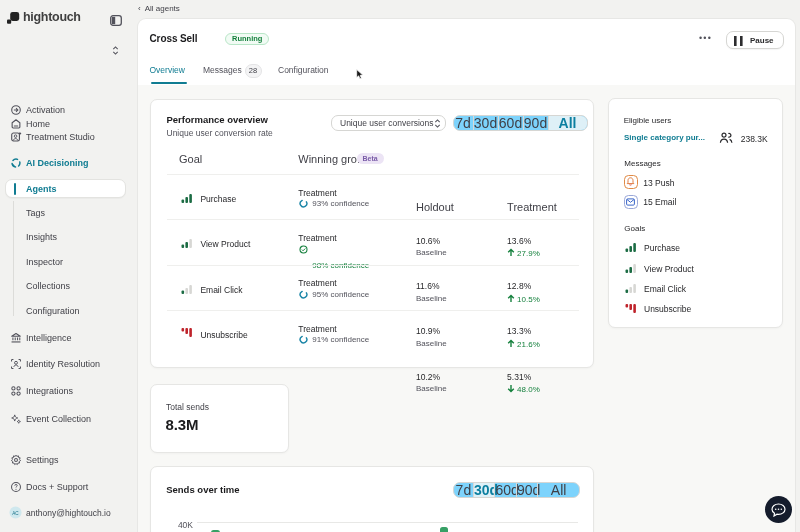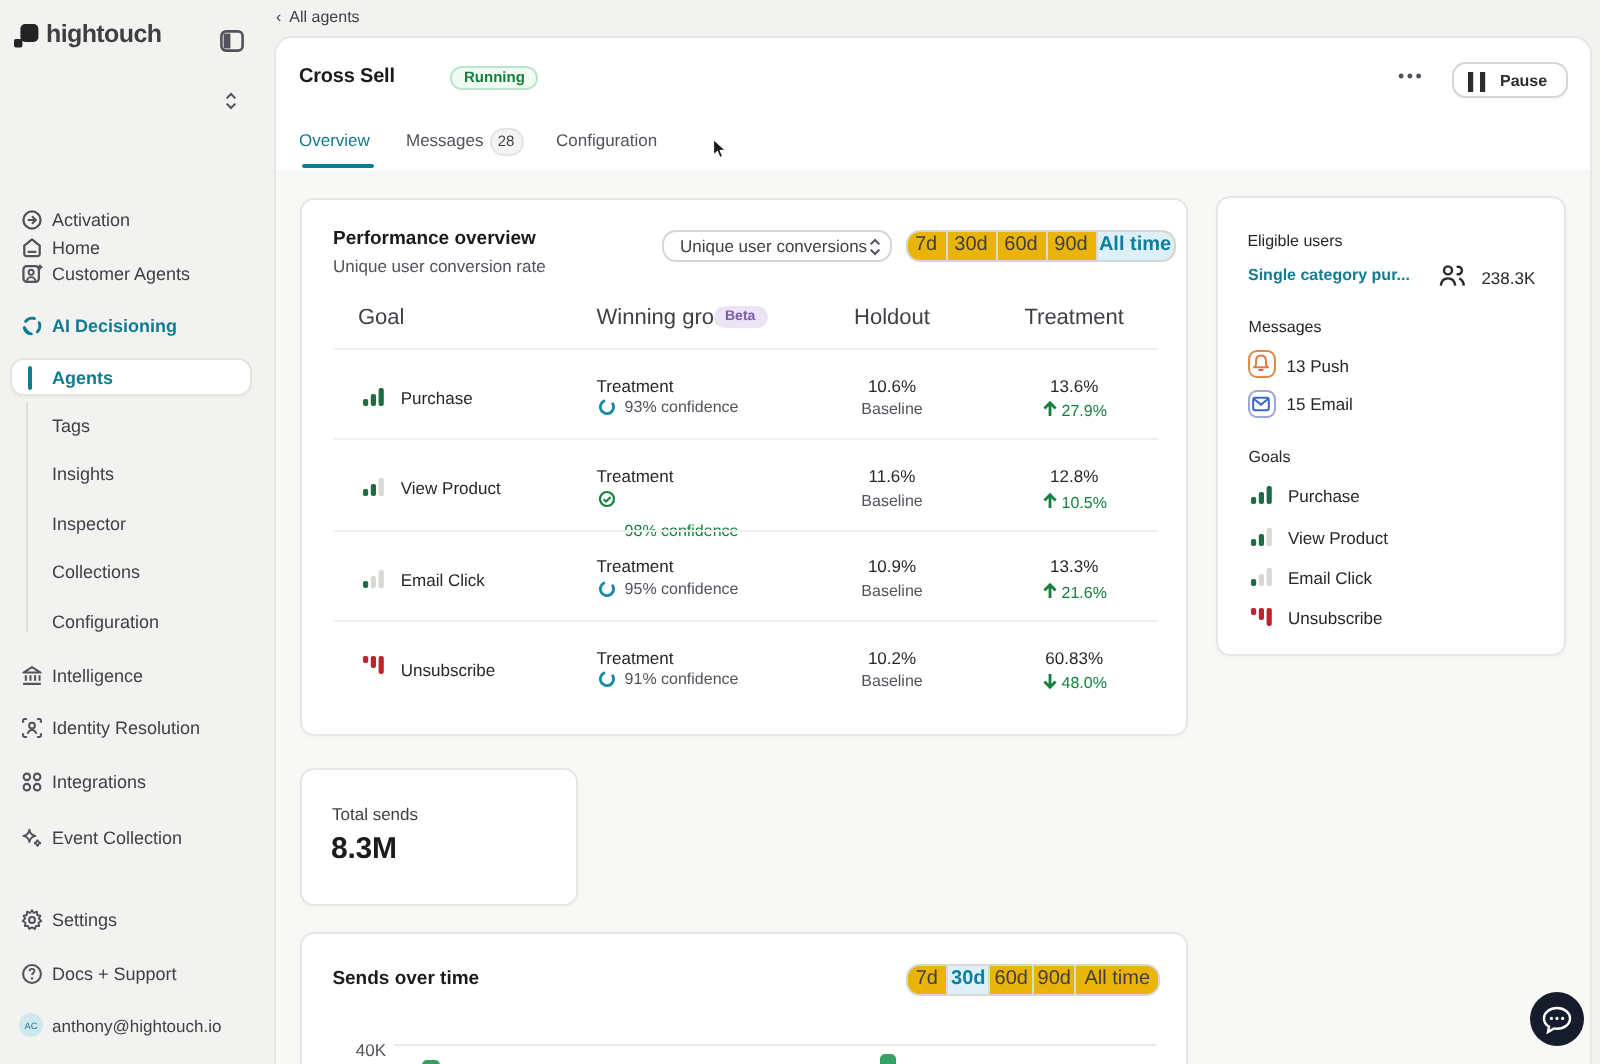--- a/index.html
+++ b/index.html
@@ -43,32 +43,32 @@
 #perf  { left:11.5px; top:13.5px; width:444px; height:269.5px; }
 #ecard { left:470px;  top:13px;   width:175px; height:230px; }
 #stat1 { left:11.5px; top:299px;  width:139.3px; height:69px; }
 #stat2 { left:163.9px;top:299px;  width:139.3px; height:69px; }
 #stat3 { left:316.2px;top:299px;  width:139.3px; height:69px; }
 #sends { left:11.5px; top:381.4px;width:444px; height:170px; }
 
 .ctitle { position:absolute; font-size:9.5px; font-weight:700; color:#1b1b1d; line-height:11px; }
 .sub11 { position:absolute; font-size:8.5px; color:#52525b; line-height:10px; }
 .th { position:absolute; font-size:11px; color:#3f3f46; line-height:10px; }
-.seg { position:absolute; display:flex; height:16px; background:#eab308; border:1px solid #d6d6d3; border-radius:7px; overflow:hidden; font-size:10px; color:#3f3f46; }
+.seg { position:absolute; display:flex; height:16px; background:#7dd3fc; border:1px solid #d6d6d3; border-radius:7px; overflow:hidden; font-size:14px; color:#3f3f46; }
 .seg span { display:block; line-height:14px; text-align:center; border-left:1px solid #d9d9d6; }
 .seg span:first-child { border-left:none; }
 .seg .on { background:#def0f7; color:#0c7fa0; font-weight:700; }
 .ddl { position:absolute; height:16px; background:#fff; border:1px solid #d6d6d3; border-radius:7px; font-size:8.5px; color:#3f3f46; line-height:14px; padding:0 8px; white-space:nowrap; }
 
 .rline { position:absolute; left:16px; width:412px; height:1px; background:#efefed; }
 .goal-lb { position:absolute; font-size:8.5px; color:#27272a; line-height:10px; }
 .r1 { position:absolute; font-size:8.5px; color:#27272a; white-space:nowrap; line-height:10px; }
 .r2 { position:absolute; font-size:8px; color:#52525b; white-space:nowrap; line-height:10px; }
 .grn { color:#15803d !important; }
-.rt { text-align:center; }
+.rt { text-align:left;margin-top:48px; }
 .beta { position:absolute; height:11.5px; padding:0 6px; background:#ece4f5; color:#7a5ca8; font-size:7px; font-weight:700; border-radius:999px; line-height:11px; }
 
 
 .elabel { position:absolute; font-size:8px; color:#27272a; line-height:10px; }
 .tlink { position:absolute; font-size:8px; font-weight:700; color:#107c92; line-height:10px; }
 
 
 .stitle { position:absolute; left:15.5px; top:17px; font-size:8.5px; color:#3f3f46; }
 .sval { position:absolute; left:15px; top:30.5px; font-size:15px; font-weight:700; color:#1b1b1d; letter-spacing:-0.1px; }
 
@@ -106,21 +106,21 @@
       </svg>
     <span class="lb">Activation</span>
   </div>
   <div class="mitem" style="top:131px;">
     <svg width="12" height="12" viewBox="0 0 14 14">
         <rect x="2" y="2.4" width="9" height="9.2" rx="2" fill="none" stroke="#52525b" stroke-width="1.3"></rect>
         <circle cx="6.5" cy="6" r="1.5" fill="none" stroke="#52525b" stroke-width="1.1"></circle>
         <path d="M4 11 C4.3 9.5 5.2 8.8 6.5 8.8 C7.8 8.8 8.7 9.5 9 11" fill="none" stroke="#52525b" stroke-width="1.1"></path>
         <path d="M11.6 1.6 V4.4 M10.2 3 H13" stroke="#52525b" stroke-width="1.2"></path>
       </svg>
-    <span class="lb">Customer Agents</span>
+    <span class="lb">Treatment Studio</span>
   </div>
   <div class="mitem" style="top:157.3px;">
     <svg width="12" height="12" viewBox="0 0 14 14">
         <circle cx="7" cy="7" r="4.6" fill="none" stroke="#107c92" stroke-width="1.7" stroke-dasharray="5.8 3.8" stroke-dashoffset="2" stroke-linecap="round"></circle>
         <path d="M5.2 10.9 A4.6 4.6 0 0 1 3 8.6" fill="none" stroke="#107c92" stroke-width="1.7" stroke-linecap="round"></path>
       </svg>
     <span class="lb teal" style="font-weight:700;">AI Decisioning</span>
   </div>
   <div id="agentpill"></div>
   <div id="agentbar"></div>
@@ -298,21 +298,21 @@
           <rect x="8.3" y="0" width="2.6" height="9" rx="1" fill="#bf232b"></rect>
         </svg>
       <div class="goal-lb" style="left:49.9px;top:230.3px;">Unsubscribe</div>
       <div class="r1" style="left:147.8px;top:224.1px;">Treatment</div>
       <svg class="abs" style="left:148.8px;top:235.6px" width="9" height="9" viewBox="0 0 10 10">
           <circle cx="5" cy="5" r="3.7" fill="none" stroke="#1d87a8" stroke-width="1.6" stroke-dasharray="17.5 5.7" stroke-linecap="round" transform="rotate(-30 5 5)"></circle>
         </svg>
       <div class="r2" style="left:161.8px;top:235.7px;">91% confidence</div>
       <div class="r1 rt" style="left:265.5px;top:224.1px;width:60px;">10.2%</div>
       <div class="r2 rt" style="left:265.5px;top:236.7px;width:60px;">Baseline</div>
-      <div class="r1 rt" style="left:356.6px;top:224.1px;width:60px;">60.83%</div>
+      <div class="r1 rt" style="left:356.6px;top:224.1px;width:60px;">5.31%</div>
       <div class="r2 rt grn" style="left:356.6px;top:236.7px;width:60px;"><svg width="8" height="9" viewBox="0 0 8 9" style="vertical-align:-1px;margin-right:2px">
             <path d="M4 1 V7.4 M1.2 4.8 L4 7.6 L6.8 4.8" stroke="#15803d" stroke-width="1.4" fill="none"></path>
           </svg>48.0%</div>
     </div>
 
     <div id="ecard" class="card">
       <div class="elabel" style="left:14.7px;top:16.7px;">Eligible users</div>
       <div class="tlink" style="left:15px;top:33.6px;">Single category pur...</div>
       <svg class="abs" style="left:110px;top:32.7px" width="14" height="12" viewBox="0 0 14 12">
           <circle cx="5" cy="3.2" r="2" fill="none" stroke="#27272a" stroke-width="1.2"></circle>

